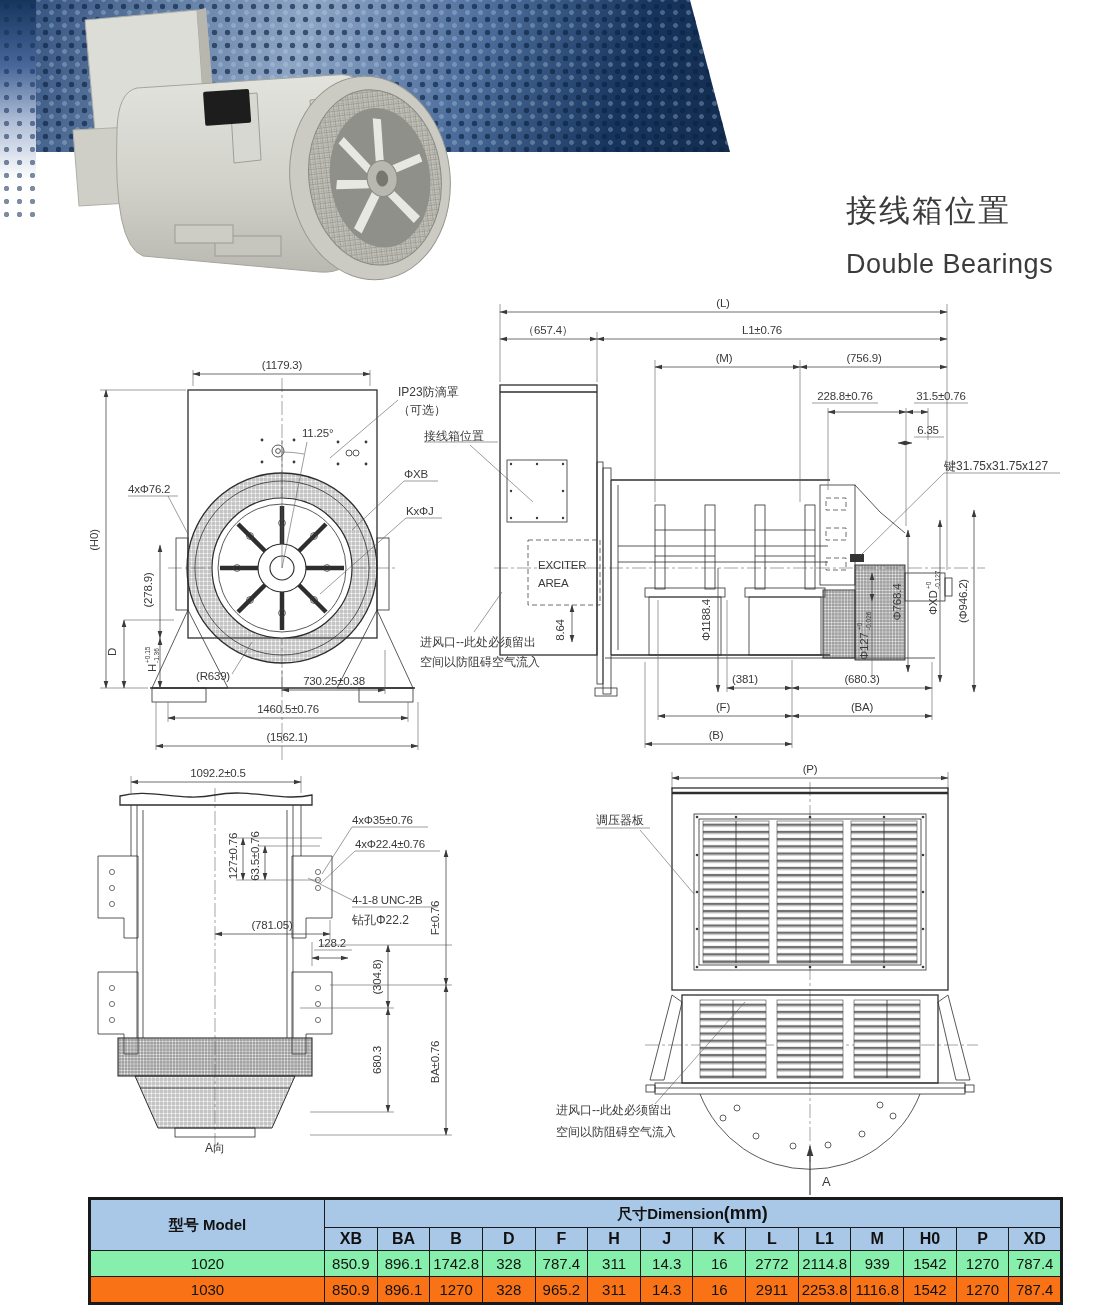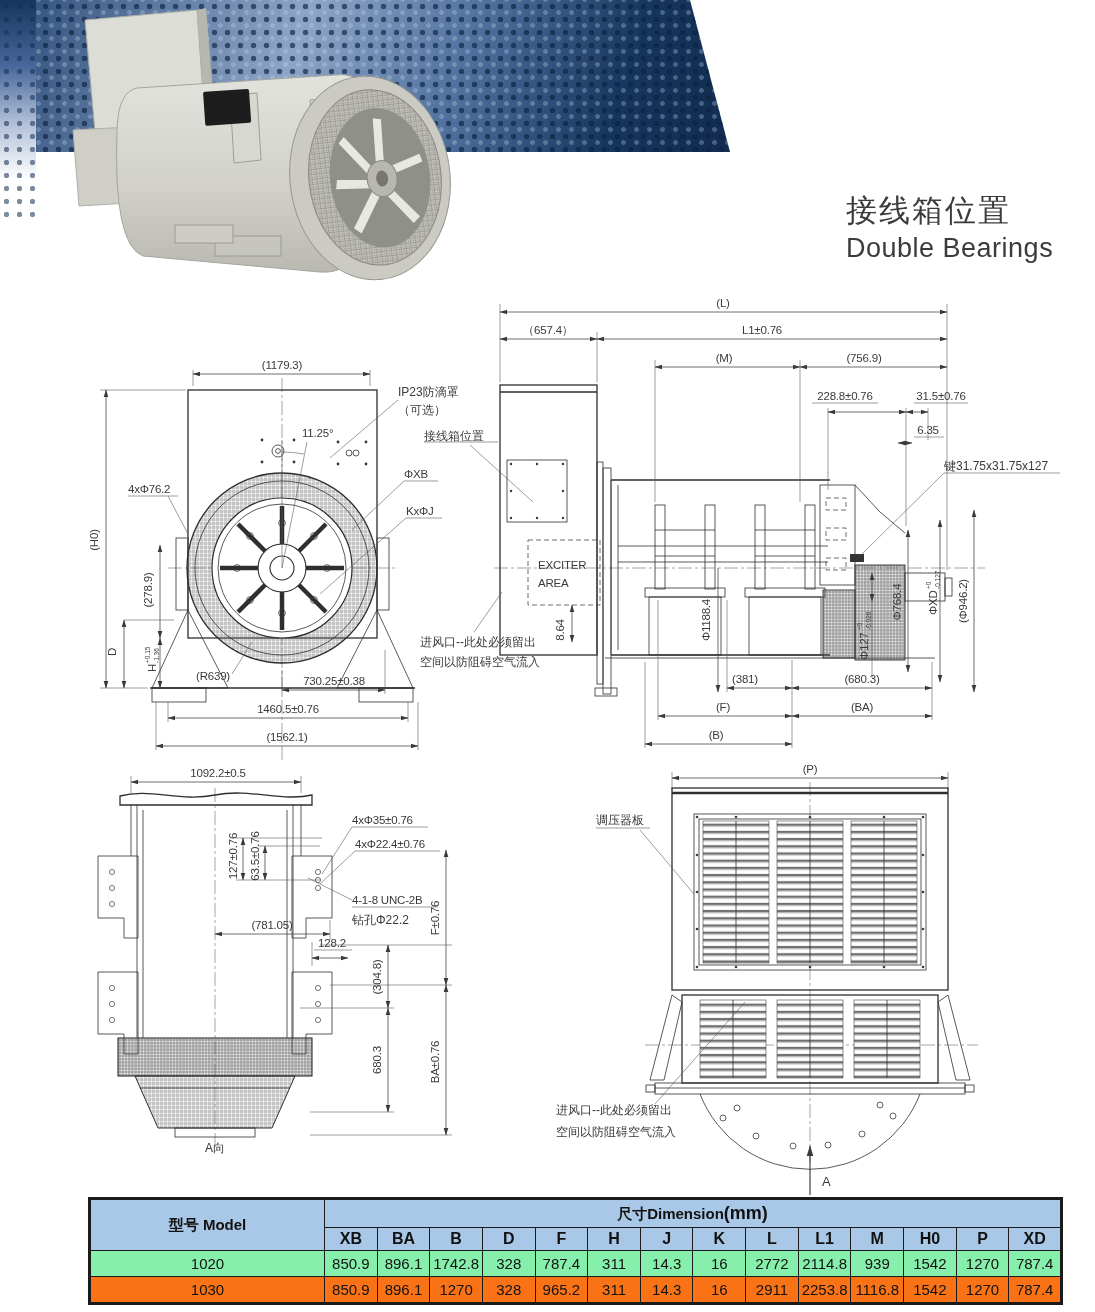--- a/index.html
+++ b/index.html
@@ -16,21 +16,21 @@
       linear-gradient(108deg,#2b4b79 0%,#8ea6c6 40%,#51719f 62%,#16355e 84%,#122c4f 100%);
     background-size:13px 13px,13px 13px,100% 100%;
     background-position:6px 6px,0 0,0 0;}
   .banner-left{position:absolute;left:0;top:0;width:36px;height:220px;
     background-image:
       radial-gradient(circle,rgba(20,45,85,0.55) 2.4px,rgba(20,45,85,0) 3px),
       linear-gradient(to bottom,#16355e 0%,#49679a 30%,#aebdd6 55%,#ffffff 82%);
     background-size:13px 13px,100% 100%;}
   .title-block{position:absolute;left:846px;top:190px;}
   .title-cn{font-size:31px;letter-spacing:2px;color:#3b3b3b;font-weight:500;}
-  .title-en{font-size:27px;color:#3b3b3b;margin-top:1px;letter-spacing:0.5px;}
+  .title-en{font-size:27px;color:#3b3b3b;margin-top:17px;letter-spacing:0.5px;}
 
   
   .drawing{position:absolute;left:0;top:290px;width:1095px;height:905px;}
   svg text{font-family:"Liberation Sans","DejaVu Sans",sans-serif;fill:#3a3a3a;}
   .t{font-size:11.5px;letter-spacing:-0.2px;}
   .tk{font-size:12px;}
   .sm{font-size:6.5px;}
   .tc{text-anchor:middle;}
   .ol{stroke:#2e2e2e;stroke-width:1.3;fill:none;}
   .ol2{stroke:#2e2e2e;stroke-width:0.8;fill:none;}

